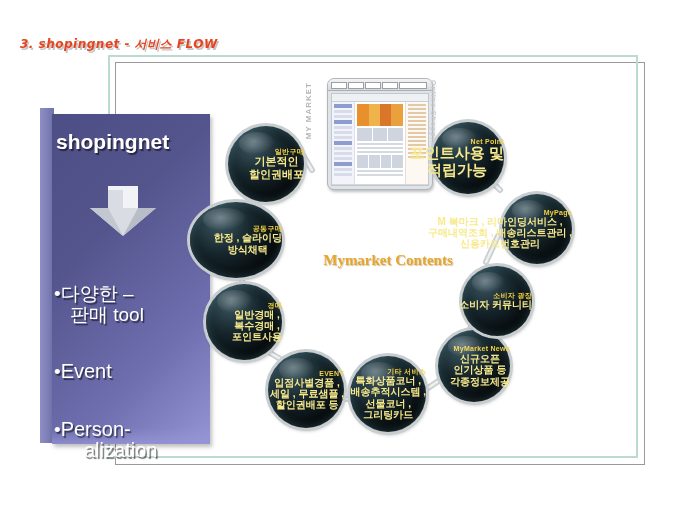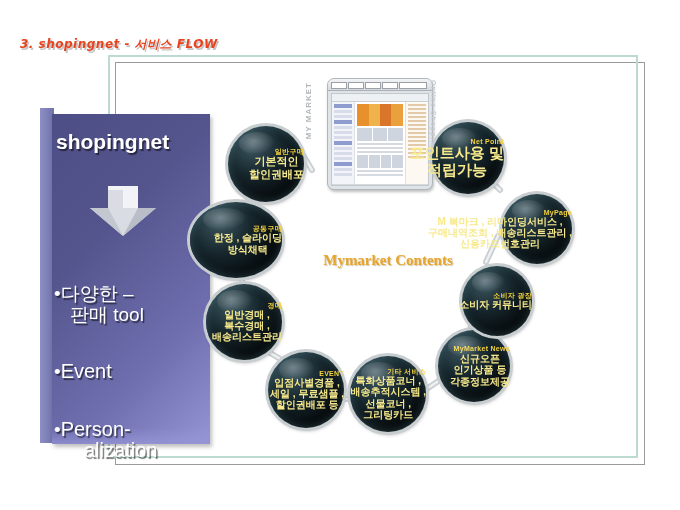--- a/index.html
+++ b/index.html
@@ -283,21 +283,21 @@
         <div>방식채택</div>
     </div>
   </div>
 
   <div class="node" style="left:206px;top:284px;width:76px;height:76px;">
     <div class="gloss"></div>
     <div class="hdr">경매</div>
     <div class="body" style="font-size:10px">
       <div>일반경매 ,</div>
         <div>복수경매 ,</div>
-        <div>배송리스트관리</div>
+        <div>포인트사용</div>
     </div>
   </div>
 
   <div class="node" style="left:268px;top:352px;width:76px;height:76px;">
     <div class="gloss"></div>
     <div class="hdr">EVENT</div>
     <div class="body" style="font-size:10px">
       <div>입점사별경품 ,</div>
         <div>세일 , 무료샘플 ,</div>
         <div>할인권배포 등</div>

